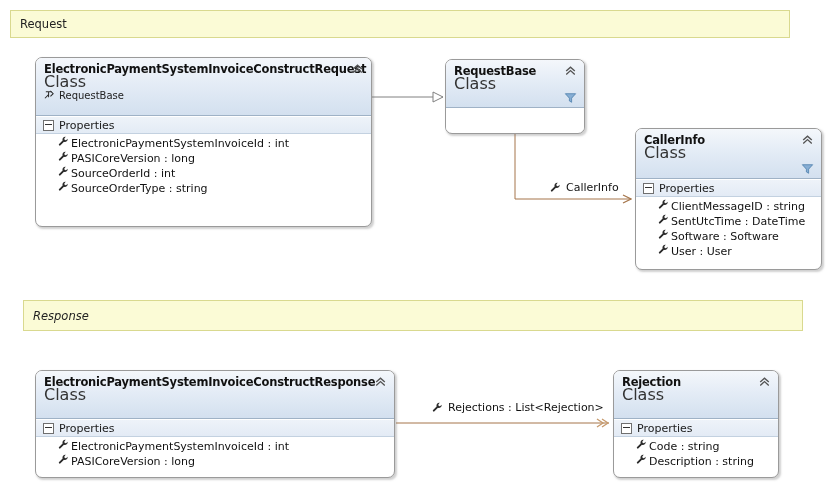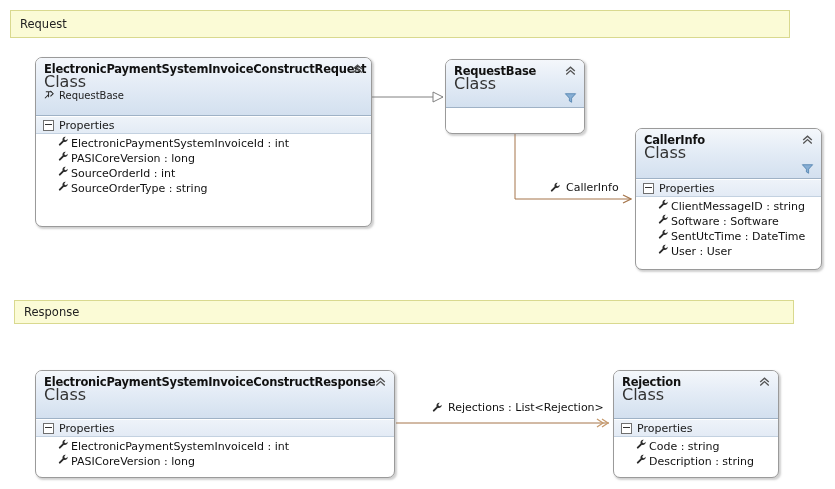--- a/index.html
+++ b/index.html
@@ -156,21 +156,21 @@
 </style>
 </head>
 <body>
 
 <div id="canvas">
 
   <div class="banner" style="left:10px; top:10px; width:780px; height:28px;">
     <span>Request</span>
   </div>
 
-  <div class="banner" style="left:14px; top:300px; width:780px; height:24px;">
+  <div class="banner" style="left:23px; top:300px; width:780px; height:31px;font-style:italic;">
     <span>Response</span>
   </div>
 
   <svg class="conn">
     <defs>
       <marker id="hollowtri" markerWidth="12" markerHeight="12" refX="11" refY="6" orient="auto">
         <path d="M1,1 L11,6 L1,11 z" fill="#ffffff" stroke="#808080" stroke-width="1"></path>
       </marker>
       <marker id="openarrow" markerWidth="10" markerHeight="10" refX="9" refY="5" orient="auto">
         <path d="M1,1 L9,5 L1,9" fill="none" stroke="#a5754a" stroke-width="1.2"></path>
@@ -285,27 +285,27 @@
       <div class="member">
         <svg class="wrench" viewBox="0 0 16 16">
             <path d="M11.2 1.2a4 4 0 0 0-4.5 5.3L1.6 11.6a1.4 1.4 0 0 0 2 2l5.1-5.1a4 4 0 0 0 5.3-4.5l-2.3 2.3-2-.5-.5-2z" fill="#2b2b2b"></path>
           </svg>
         <span>ClientMessageID : string</span>
       </div>
       <div class="member">
         <svg class="wrench" viewBox="0 0 16 16">
             <path d="M11.2 1.2a4 4 0 0 0-4.5 5.3L1.6 11.6a1.4 1.4 0 0 0 2 2l5.1-5.1a4 4 0 0 0 5.3-4.5l-2.3 2.3-2-.5-.5-2z" fill="#2b2b2b"></path>
           </svg>
+        <span>SentUtcTime : DateTime</span>
+      </div>
+      <div class="member">
+        <svg class="wrench" viewBox="0 0 16 16">
+            <path d="M11.2 1.2a4 4 0 0 0-4.5 5.3L1.6 11.6a1.4 1.4 0 0 0 2 2l5.1-5.1a4 4 0 0 0 5.3-4.5l-2.3 2.3-2-.5-.5-2z" fill="#2b2b2b"></path>
+          </svg>
         <span>Software : Software</span>
-      </div>
-      <div class="member">
-        <svg class="wrench" viewBox="0 0 16 16">
-            <path d="M11.2 1.2a4 4 0 0 0-4.5 5.3L1.6 11.6a1.4 1.4 0 0 0 2 2l5.1-5.1a4 4 0 0 0 5.3-4.5l-2.3 2.3-2-.5-.5-2z" fill="#2b2b2b"></path>
-          </svg>
-        <span>SentUtcTime : DateTime</span>
       </div>
       <div class="member">
         <svg class="wrench" viewBox="0 0 16 16">
             <path d="M11.2 1.2a4 4 0 0 0-4.5 5.3L1.6 11.6a1.4 1.4 0 0 0 2 2l5.1-5.1a4 4 0 0 0 5.3-4.5l-2.3 2.3-2-.5-.5-2z" fill="#2b2b2b"></path>
           </svg>
         <span>User : User</span>
       </div>
     </div>
   </div>
 

